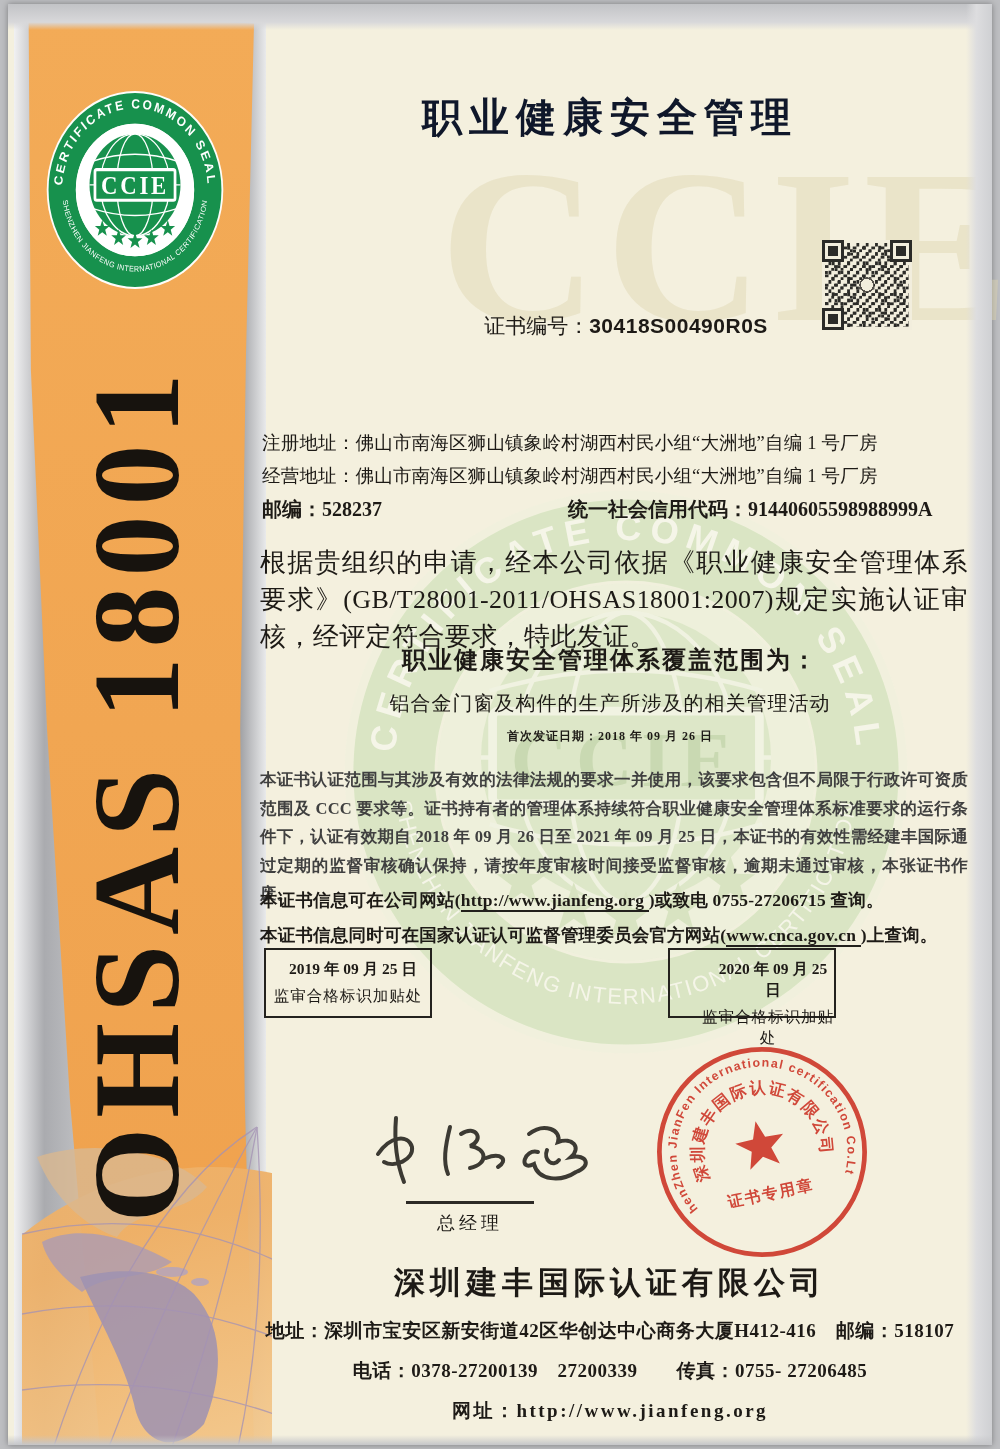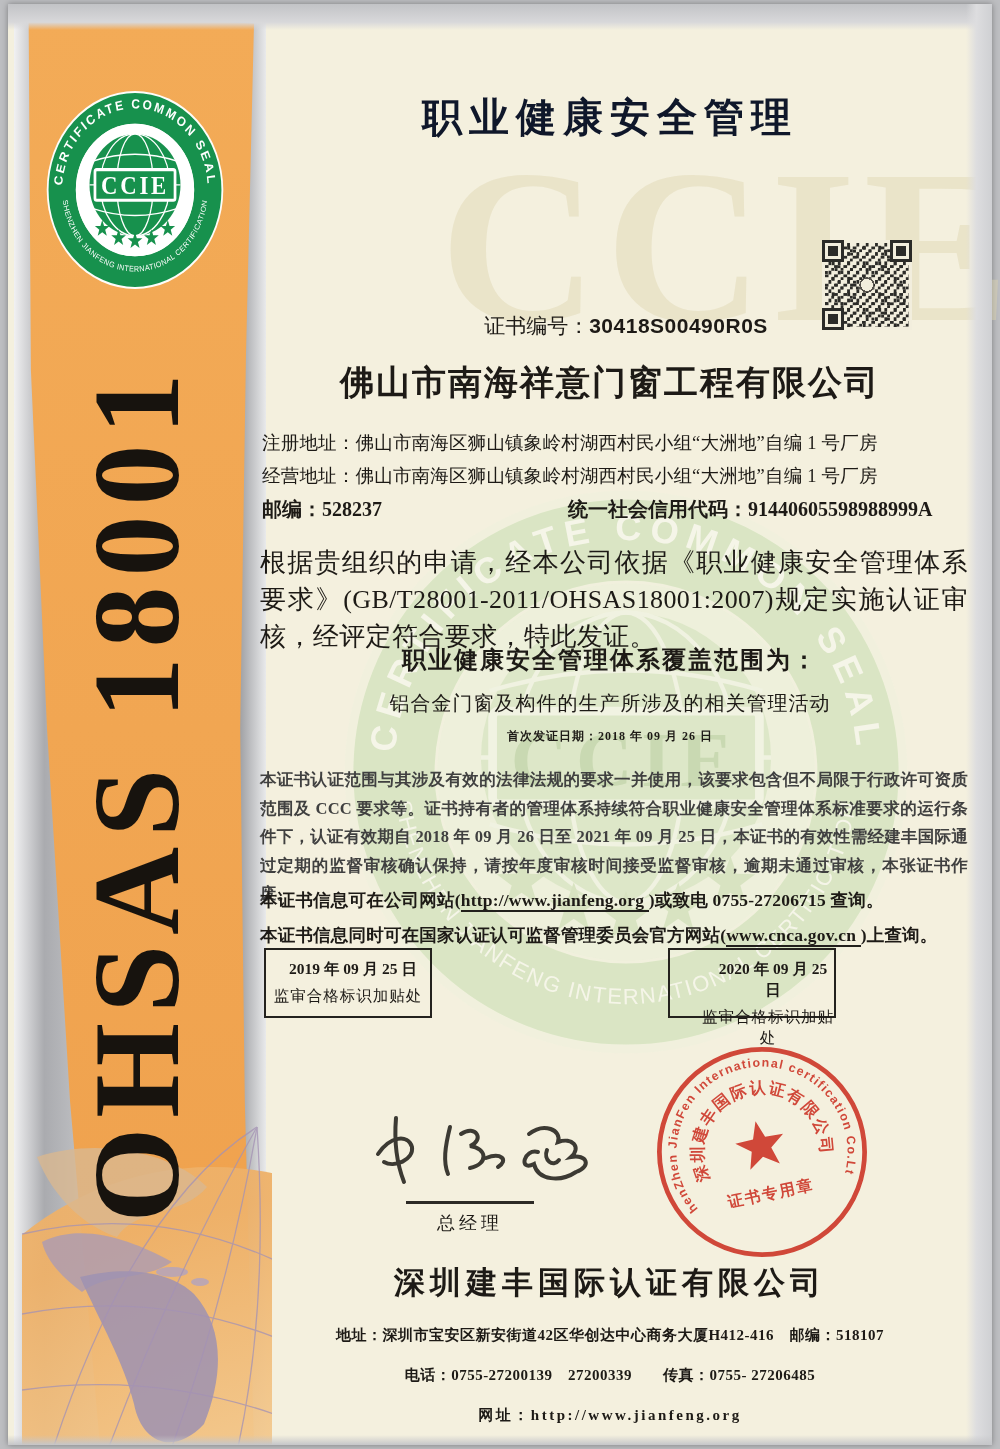--- a/index.html
+++ b/index.html
@@ -68,21 +68,21 @@
   .sticker-box .l { font-size:15.5px; margin-top:6px; letter-spacing:1px; }
 
   .sig-underline { position:absolute; left:158px; top:1197px; width:128px; height:3px; background:#2c2a25; }
   .sig-title { position:absolute; left:158px; top:1207px; width:128px; text-align:center;
       font-size:18px; letter-spacing:4px; }
 
   #seal { position:absolute; left:400px; top:1034px; width:228px; height:228px;
           transform:rotate(-12deg); opacity:.92; }
 
   .issuer-name { font-family:"Liberation Sans",sans-serif; font-weight:bold; font-size:31px; letter-spacing:5px; }
-  .contact { font-weight:bold; font-size:15px; letter-spacing:.5px; white-space:nowrap;margin-top:8px; }
+  .contact { font-weight:bold; font-size:19px; letter-spacing:.5px; white-space:nowrap; }
   .weburl { letter-spacing:2.5px; }
 
   .qr { position:absolute; left:574px; top:236px; width:90px; height:90px; }
 </style>
 </head>
 <body>
 
 <div id="page">
   <div id="paper">
 
@@ -220,21 +220,20 @@
             <rect x="1" y="23" width="5" height="5" fill="#f2eedd"></rect>
             <rect x="2" y="24" width="3" height="3" fill="#2b2b28"></rect>
         </g>
         <circle cx="14.5" cy="14.5" r="2.2" fill="#f2eedd" stroke="#55524c" stroke-width=".5"></circle>
       </svg>
 
       <div class="abs center certno" style="top:308px;">
         <span>证书编号：</span><span class="num">30418S00490R0S</span>
       </div>
 
-      <div class="abs center company-name" style="top:356px;">佛山市南海祥意门窗工程有限公司</div>
 
       <div class="abs addr-line" style="left:14px; top:426px;">注册地址：佛山市南海区狮山镇象岭村湖西村民小组“大洲地”自编 1 号厂房</div>
       <div class="abs addr-line" style="left:14px; top:459px;">经营地址：佛山市南海区狮山镇象岭村湖西村民小组“大洲地”自编 1 号厂房</div>
 
       <div class="abs postal-row" style="left:14px; top:492px; width:706px;">
         <span class="abs" style="left:0; top:0;">邮编：528237</span>
         <span class="abs" style="left:306px; top:0;">统一社会信用代码：91440605598988999A</span>
       </div>
 
       <div class="abs para" style="left:12px; top:540px; width:708px;">根据贵组织的申请，经本公司依据《职业健康安全管理体系要求》(GB/T28001-2011/OHSAS18001:2007)规定实施认证审核，经评定符合要求，特此发证。</div>
@@ -286,21 +285,21 @@
         </text>
         <text font-family="Liberation Serif, serif" font-size="17" font-weight="bold" fill="#ce3a2c" letter-spacing="2" text-anchor="middle">
           <textPath href="#sl-cn" startOffset="50%">深圳建丰国际认证有限公司</textPath>
         </text>
         <polygon points="120,87 126.5,105.1 145.7,105.7 130.5,117.4 135.9,135.8 120,125 104.1,135.8 109.5,117.4 94.3,105.7 113.5,105.1" fill="#ce3a2c"></polygon>
         <text x="120" y="170" text-anchor="middle" font-family="Liberation Serif, serif" font-weight="bold" font-size="16.5" letter-spacing="2" fill="#ce3a2c">证书专用章</text>
       </svg>
 
       <div class="abs center issuer-name" style="top:1258px;">深圳建丰国际认证有限公司</div>
       <div class="abs center contact" style="top:1314px;">地址：深圳市宝安区新安街道42区华创达中心商务大厦H412-416　邮编：518107</div>
-      <div class="abs center contact" style="top:1354px;">电话：0755-27200139　27200339　　传真：0755- 27206485</div>
+      <div class="abs center contact" style="top:1354px;">电话：0378-27200139　27200339　　传真：0755- 27206485</div>
       <div class="abs center contact weburl" style="top:1394px;">网址：http://www.jianfeng.org</div>
     </div>
 
     <div class="edge-top"></div>
     <div class="edge-right"></div>
     <div class="edge-bottom"></div>
   </div>
 </div>
 
 </body></html>

